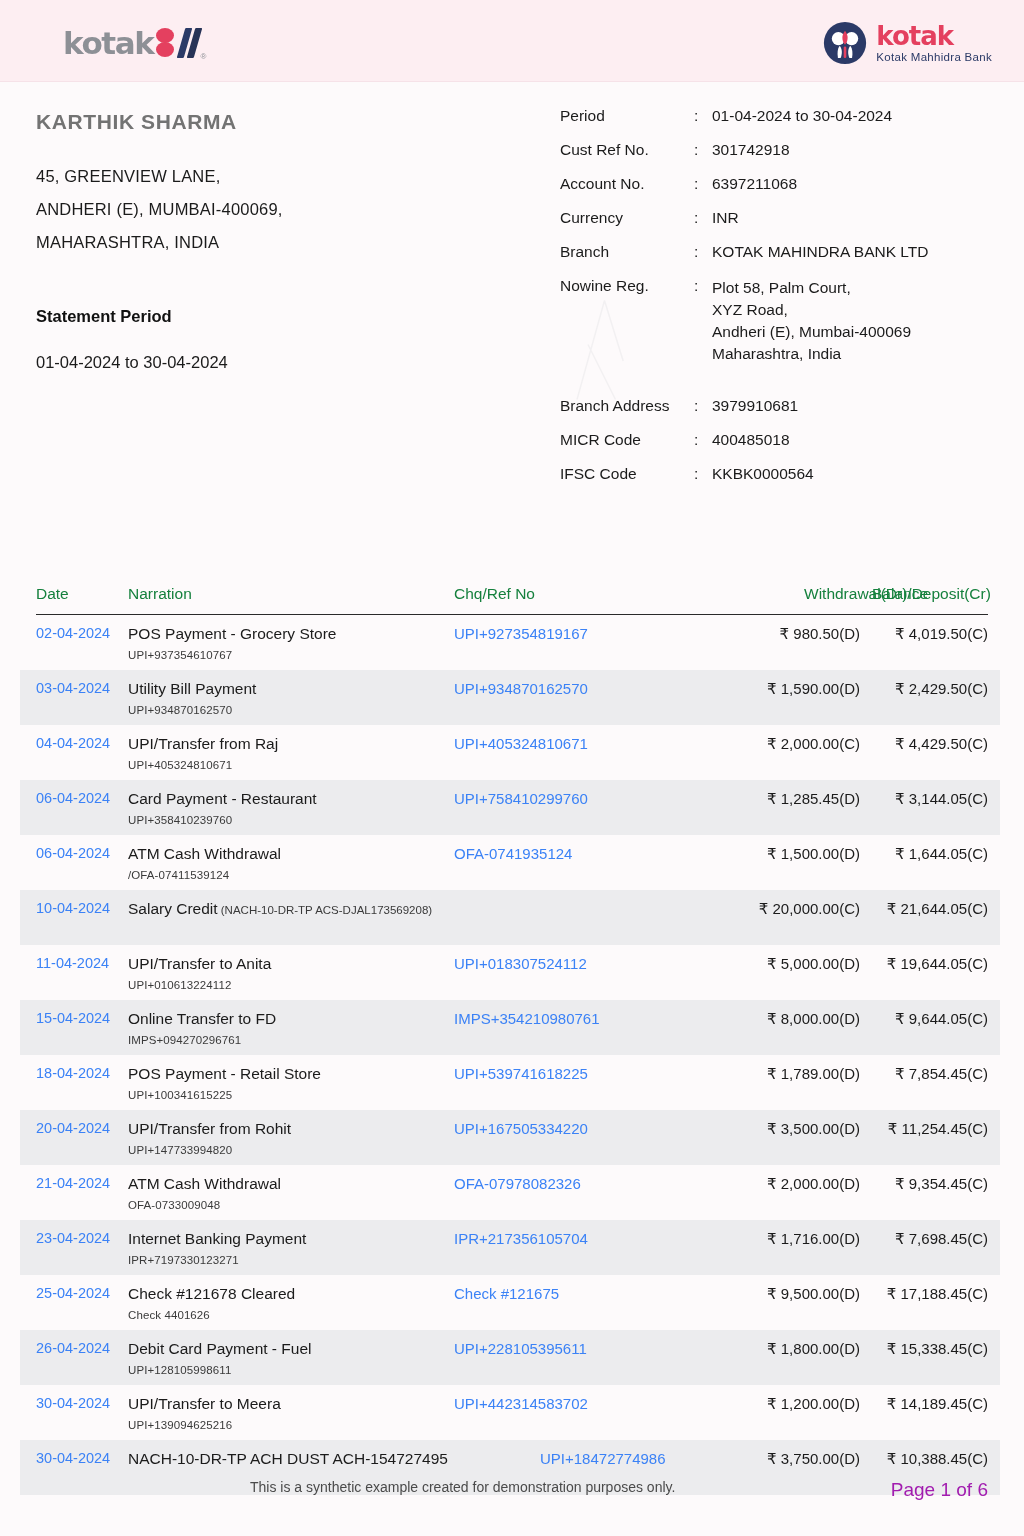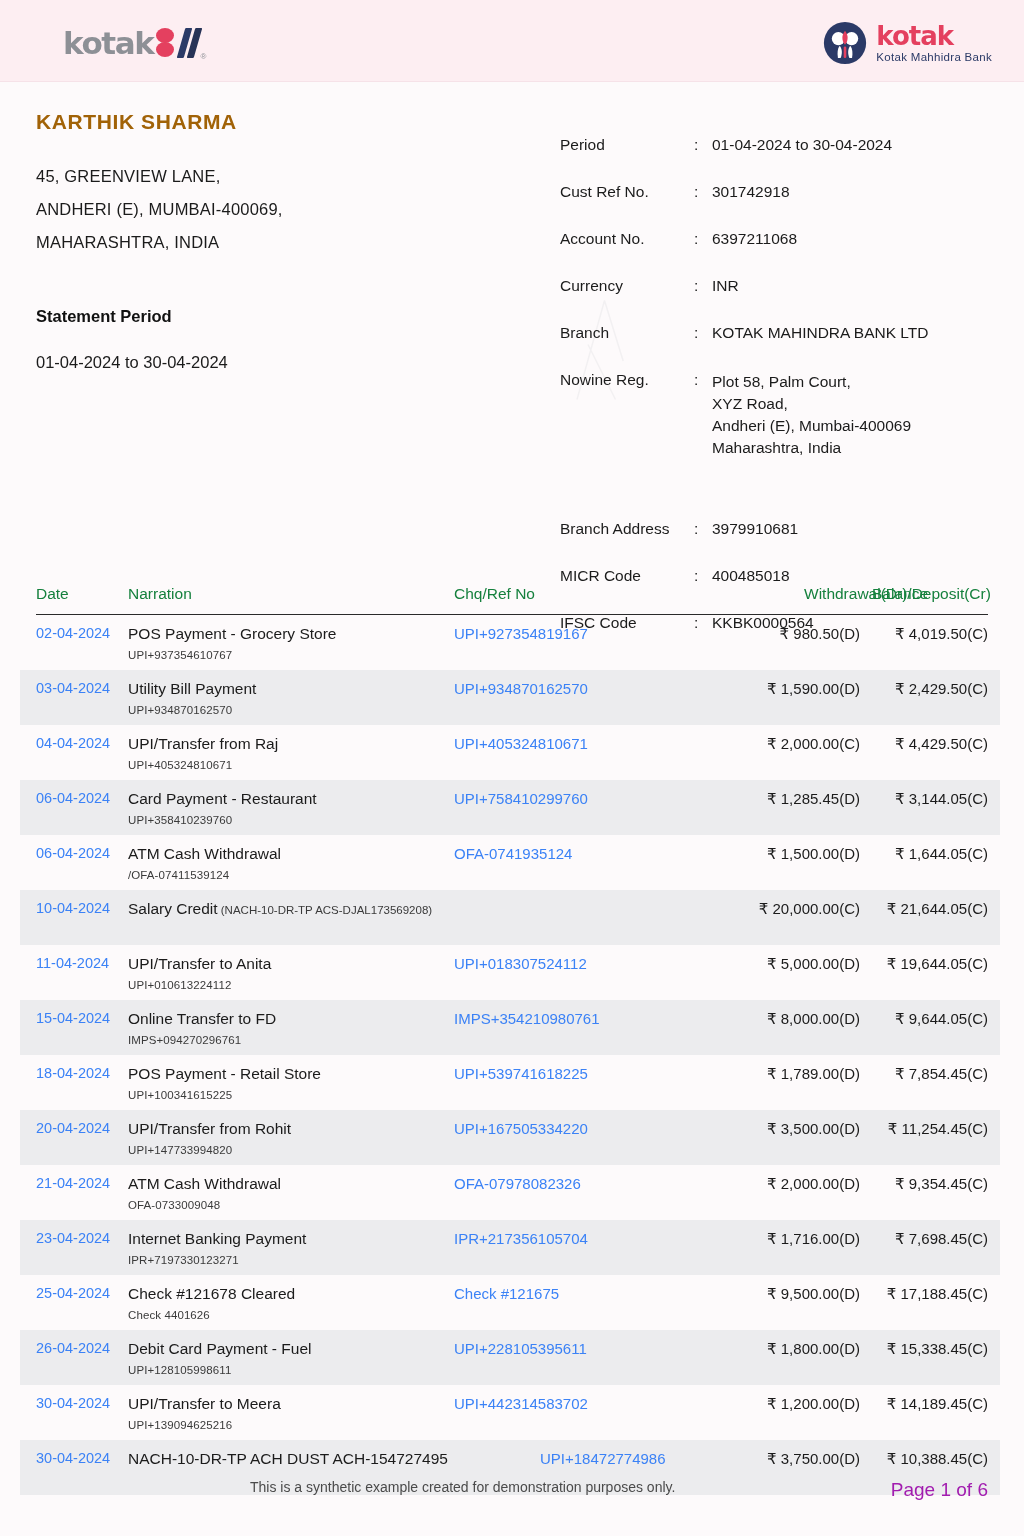--- a/index.html
+++ b/index.html
@@ -45,40 +45,40 @@
     font-family:"DejaVu Sans",sans-serif;
     font-size:26px; font-weight:700; letter-spacing:-1px; color:#e4405f; line-height:1.0;
   }
   .kright-text .ks{
     font-size:11.5px; color:#2b3a67; letter-spacing:.3px; margin-top:2px;
   }
 
   
   .cust-name{
     position:absolute; left:36px; top:110px;
-    font-size:21px; font-weight:700; letter-spacing:.6px; color:#a16207;
+    font-size:21px; font-weight:700; letter-spacing:.6px; color:#737373;
   }
   .cust-addr{
     position:absolute; left:36px; top:160px;
     font-size:16.5px; line-height:33px; color:#1b1b1b; letter-spacing:.2px;
   }
   .stmt-label{
     position:absolute; left:36px; top:307px;
     font-size:16.5px; font-weight:700; color:#111;
   }
   .stmt-value{
     position:absolute; left:36px; top:353px;
     font-size:16.5px; color:#1b1b1b;
   }
 
   
   .meta{
     position:absolute; left:560px; top:107px; width:450px;
   }
-  .meta-row{ display:flex; align-items:flex-start; margin-bottom:16px;margin-top:29px; }
+  .meta-row{ display:flex; align-items:flex-start; margin-bottom:16px; }
   .meta-k{ width:134px; flex:0 0 134px; font-size:15.5px; color:#1b1b1b; }
   .meta-c{ width:18px; flex:0 0 18px; font-size:15.5px; color:#1b1b1b; }
   .meta-v{ font-size:15.5px; color:#1b1b1b; }
   .meta-v .ln{ display:block; line-height:22px; }
   .meta-gap{ height:16px; }
 
   
   .scratch{ position:absolute; left:555px; top:295px; width:110px; height:110px;
     opacity:.10; pointer-events:none; }
 

